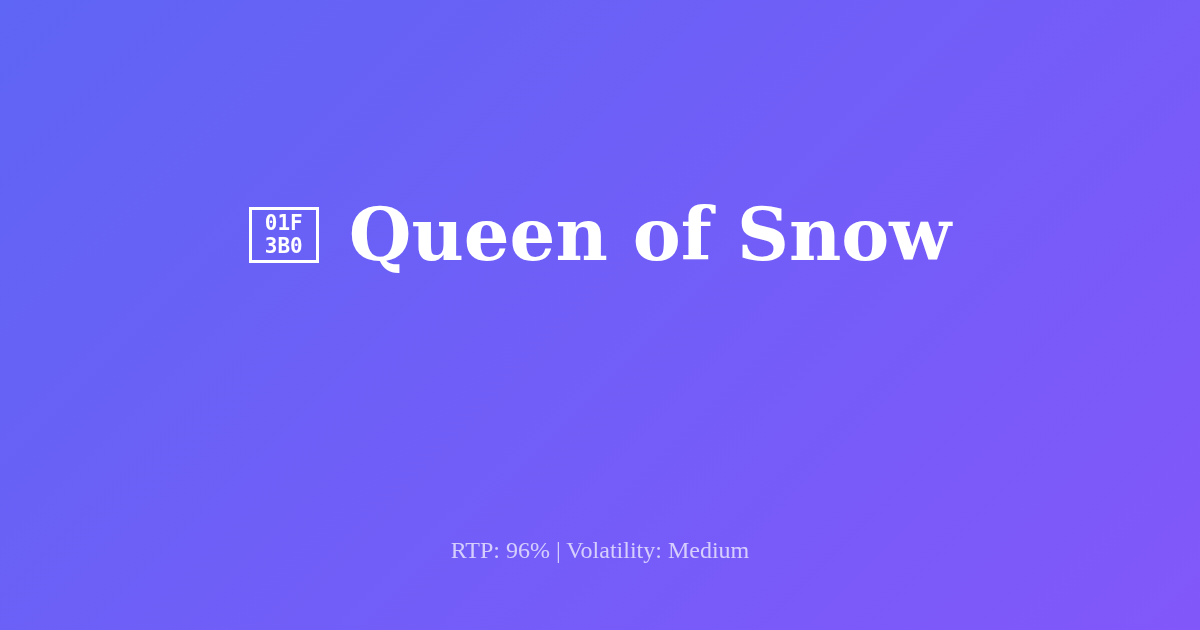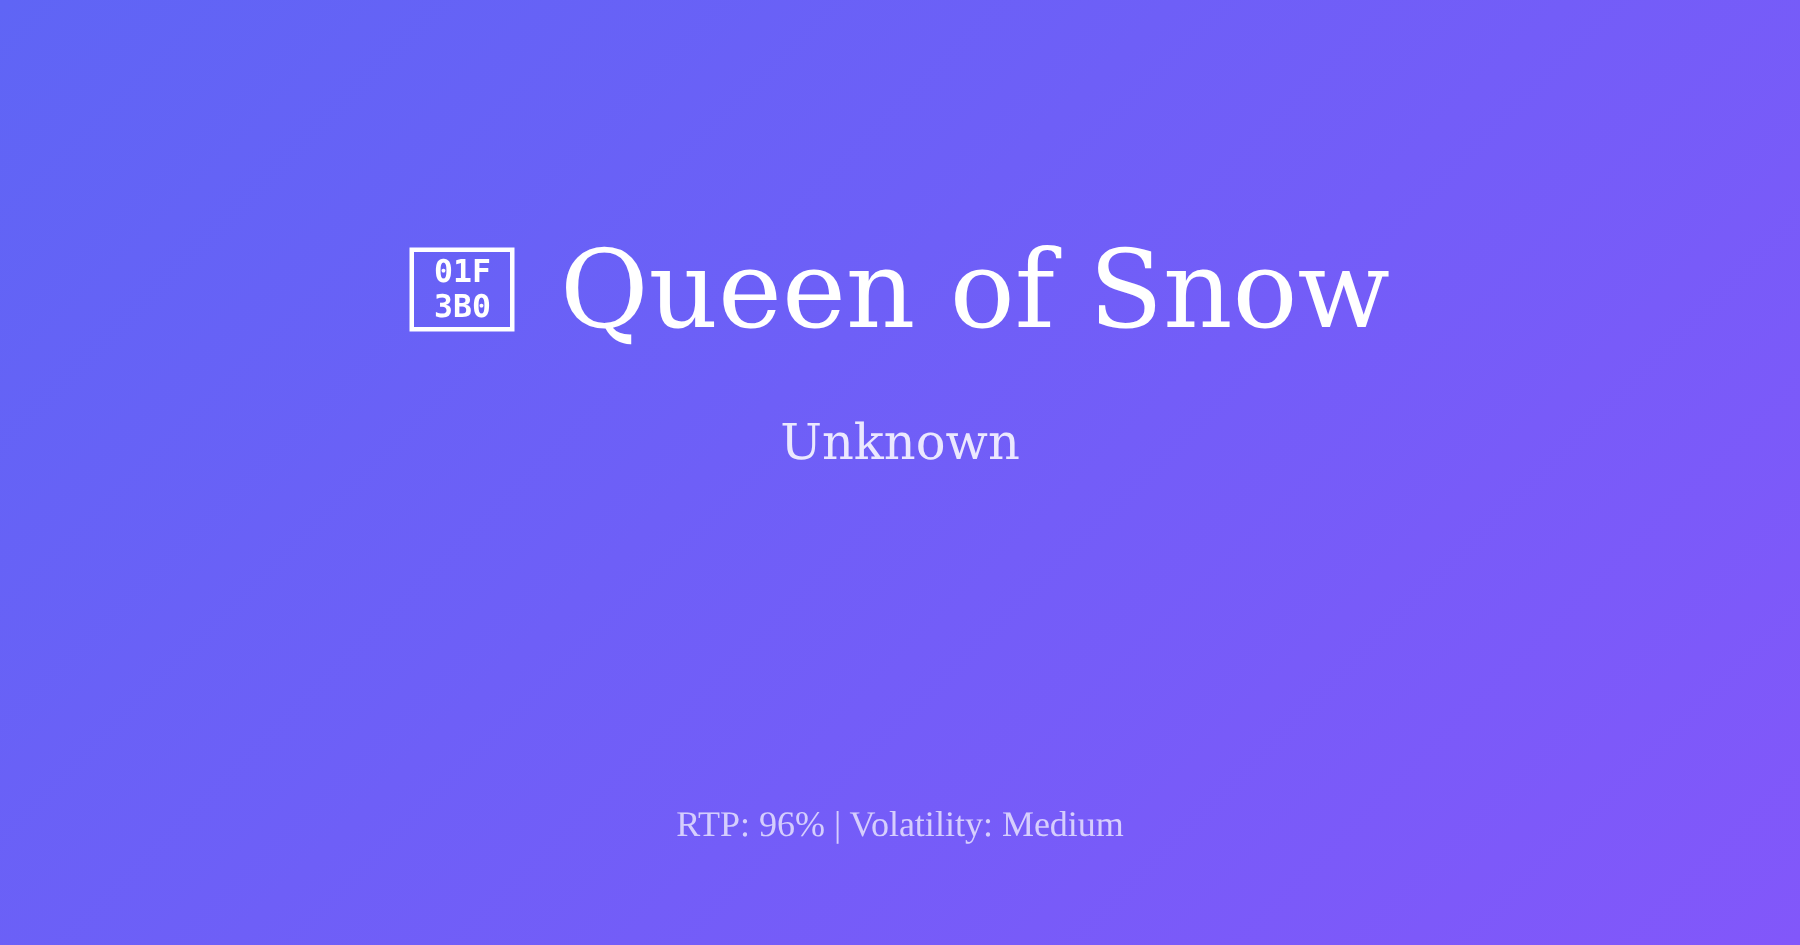--- a/index.html
+++ b/index.html
@@ -71,21 +71,21 @@
 
   .tofu-glyph .tofu-row {
     display: block;
     height: 23px;
     line-height: 23px;
   }
 
   .og-title {
     margin: 0;
     font-family: "DejaVu Serif", "Liberation Serif", serif;
-    font-weight: 400;
+    font-weight: 700;
     font-size: 72px;
     line-height: 1.04;
     color: #ffffff;
     white-space: nowrap;
     letter-spacing: 0px;
   }
 
   .og-subtitle {
     margin: 0;
     margin-top: 44px;
@@ -131,21 +131,20 @@
 
       <span class="tofu-glyph">
         <span class="tofu-row">01F</span>
         <span class="tofu-row">3B0</span>
       </span>
 
       <h1 class="og-title">Queen of Snow</h1>
 
     </div>
 
-    <p class="og-subtitle">Unknown</p>
 
   </div>
 
   <div class="og-footer">
     <p class="og-meta">RTP: 96% | Volatility: Medium</p>
   </div>
 
 </div>
 
 </body></html>

